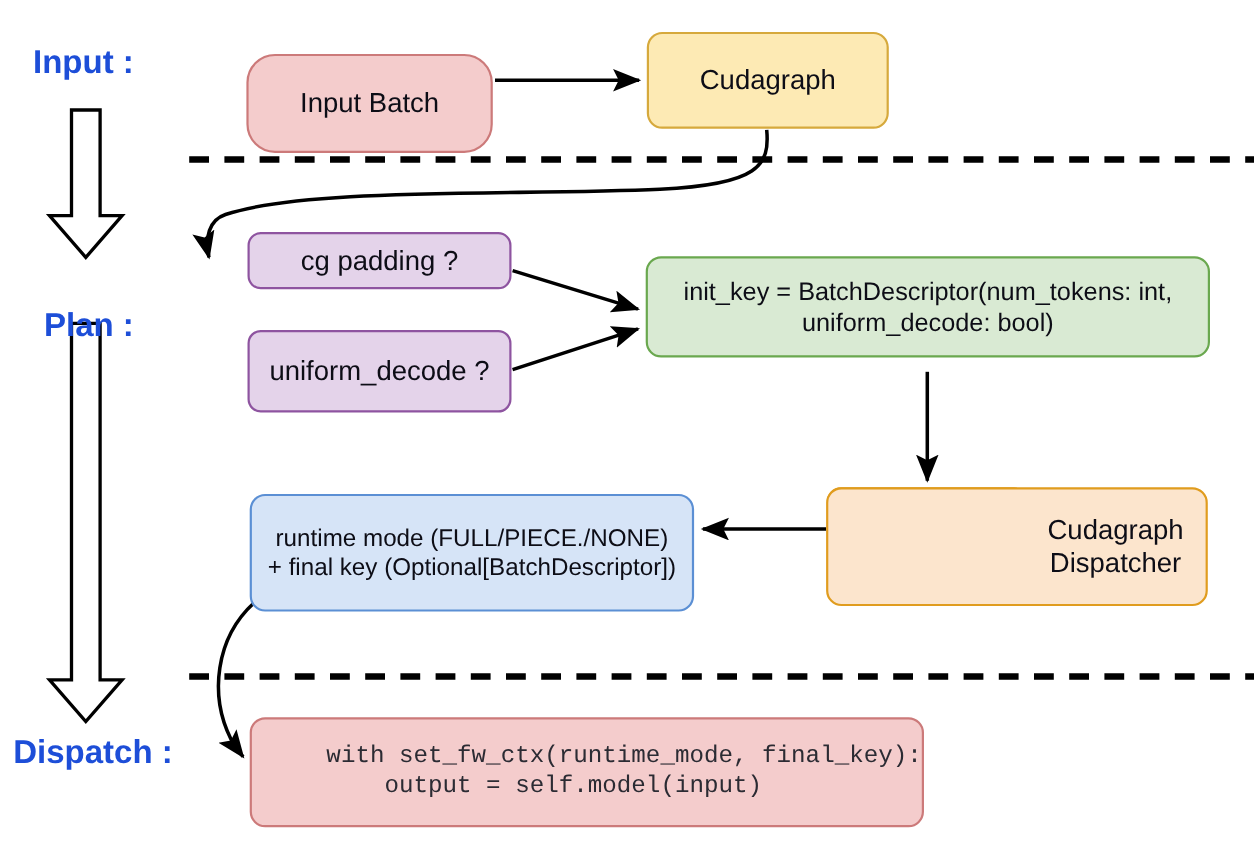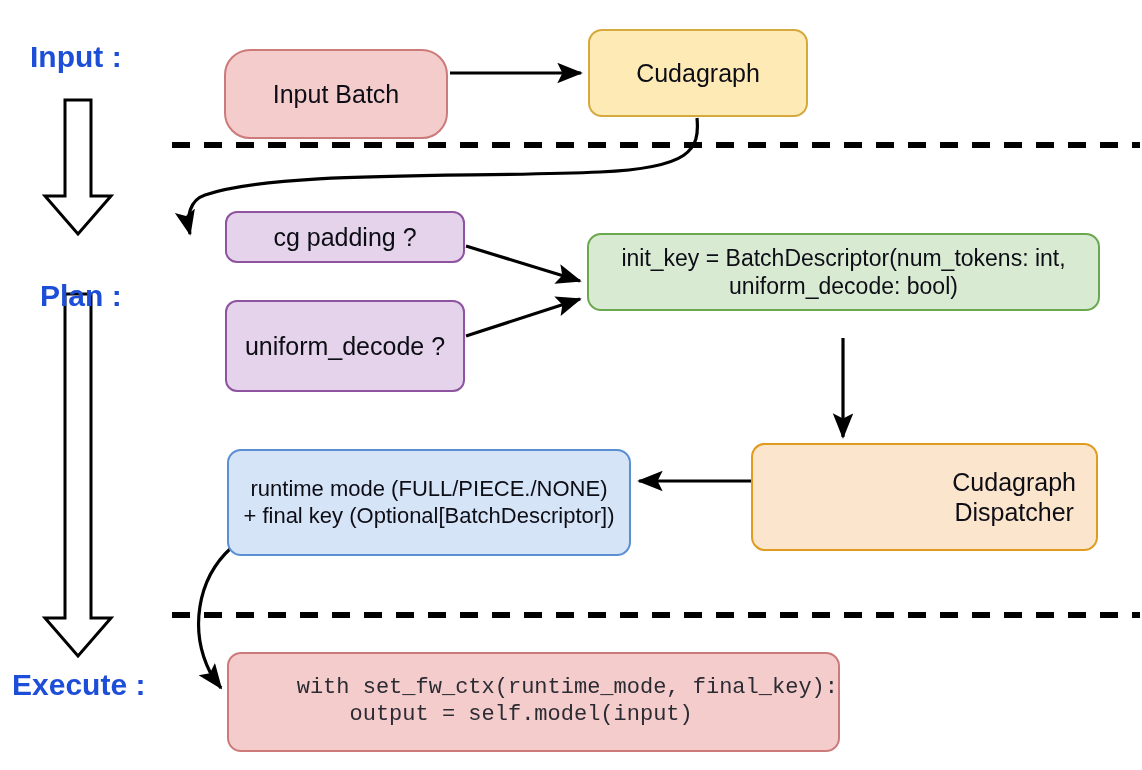--- a/index.html
+++ b/index.html
@@ -82,31 +82,31 @@
 
     <path d="M 231 548 C 196 580 190 632 210 672 C 214 680 218 684 221 688" fill="none" stroke="#000000" stroke-width="3.2" marker-end="url(#arrowhead)"></path>
 
     <polygon points="65,100 91,100 91,196 111,196 78,234 45,196 65,196" fill="#ffffff" stroke="#000000" stroke-width="3"></polygon>
 
     <polygon points="65,294 91,294 91,618 111,618 78,656 45,618 65,618" fill="#ffffff" stroke="#000000" stroke-width="3"></polygon>
   </svg>
 
   <div class="stage-label" style="left:30px; top:40px; font-size:30px;">Input :</div>
   <div class="stage-label" style="left:40px; top:235px; font-size:30px;margin-top:44px;">Plan :</div>
-  <div class="stage-label" style="left:12px; top:668px; font-size:30px;">Execute :</div>
+  <div class="stage-label" style="left:12px; top:668px; font-size:30px;">Dispatch :</div>
 
   <div class="node" style="left:224px; top:28px; width:224px; height:90px; background:#f4cccc; border-color:#cc7a7a; font-size:25px; border-radius:26px;margin-top:21px;">Input Batch</div>
 
   <div class="node" style="left:588px; top:29px; width:220px; height:88px; background:#fdeab4; border-color:#d6a93c; font-size:25px; border-radius:14px;">Cudagraph</div>
 
   <div class="node" style="left:225px; top:211px; width:240px; height:52px; background:#e4d3ea; border-color:#8e54a0; font-size:25px; border-radius:12px;">cg padding ?</div>
 
-  <div class="node" style="left:225px; top:300px; width:240px; height:92px; background:#e4d3ea; border-color:#8e54a0; font-size:25px; border-radius:12px;">uniform_decode ?</div>
+  <div class="node" style="left:225px; top:300px; width:240px; height:75px; background:#e4d3ea; border-color:#8e54a0; font-size:25px; border-radius:12px;">uniform_decode ?</div>
 
-  <div class="node" style="left:587px; top:233px; width:513px; height:78px; background:#d9ead3; border-color:#6aa84f; font-size:23px; border-radius:14px; white-space:pre-line;">init_key = BatchDescriptor(num_tokens: int,
+  <div class="node" style="left:587px; top:233px; width:513px; height:92px; background:#d9ead3; border-color:#6aa84f; font-size:23px; border-radius:14px; white-space:pre-line;">init_key = BatchDescriptor(num_tokens: int,
 uniform_decode: bool)</div>
 
   <div class="node" style="left:752px; top:443px; width:182px; height:74px; background:#fad3b8; border-color:#e09c1e; font-size:22px; border-radius:12px;">Dispatch</div>
 
   <div class="node" style="left:751px; top:443px; width:347px; height:108px; background:#fce5cd; border-color:#e09c1e; font-size:25px; border-radius:14px; justify-content:flex-end; padding-right:20px; white-space:pre-line;">Cudagraph
 Dispatcher</div>
 
   <div class="node" style="left:227px; top:449px; width:404px; height:107px; background:#d6e4f7; border-color:#5b8fd4; font-size:22px; border-radius:14px; white-space:pre-line;">runtime mode (FULL/PIECE./NONE)
 + final key (Optional[BatchDescriptor])</div>
 

